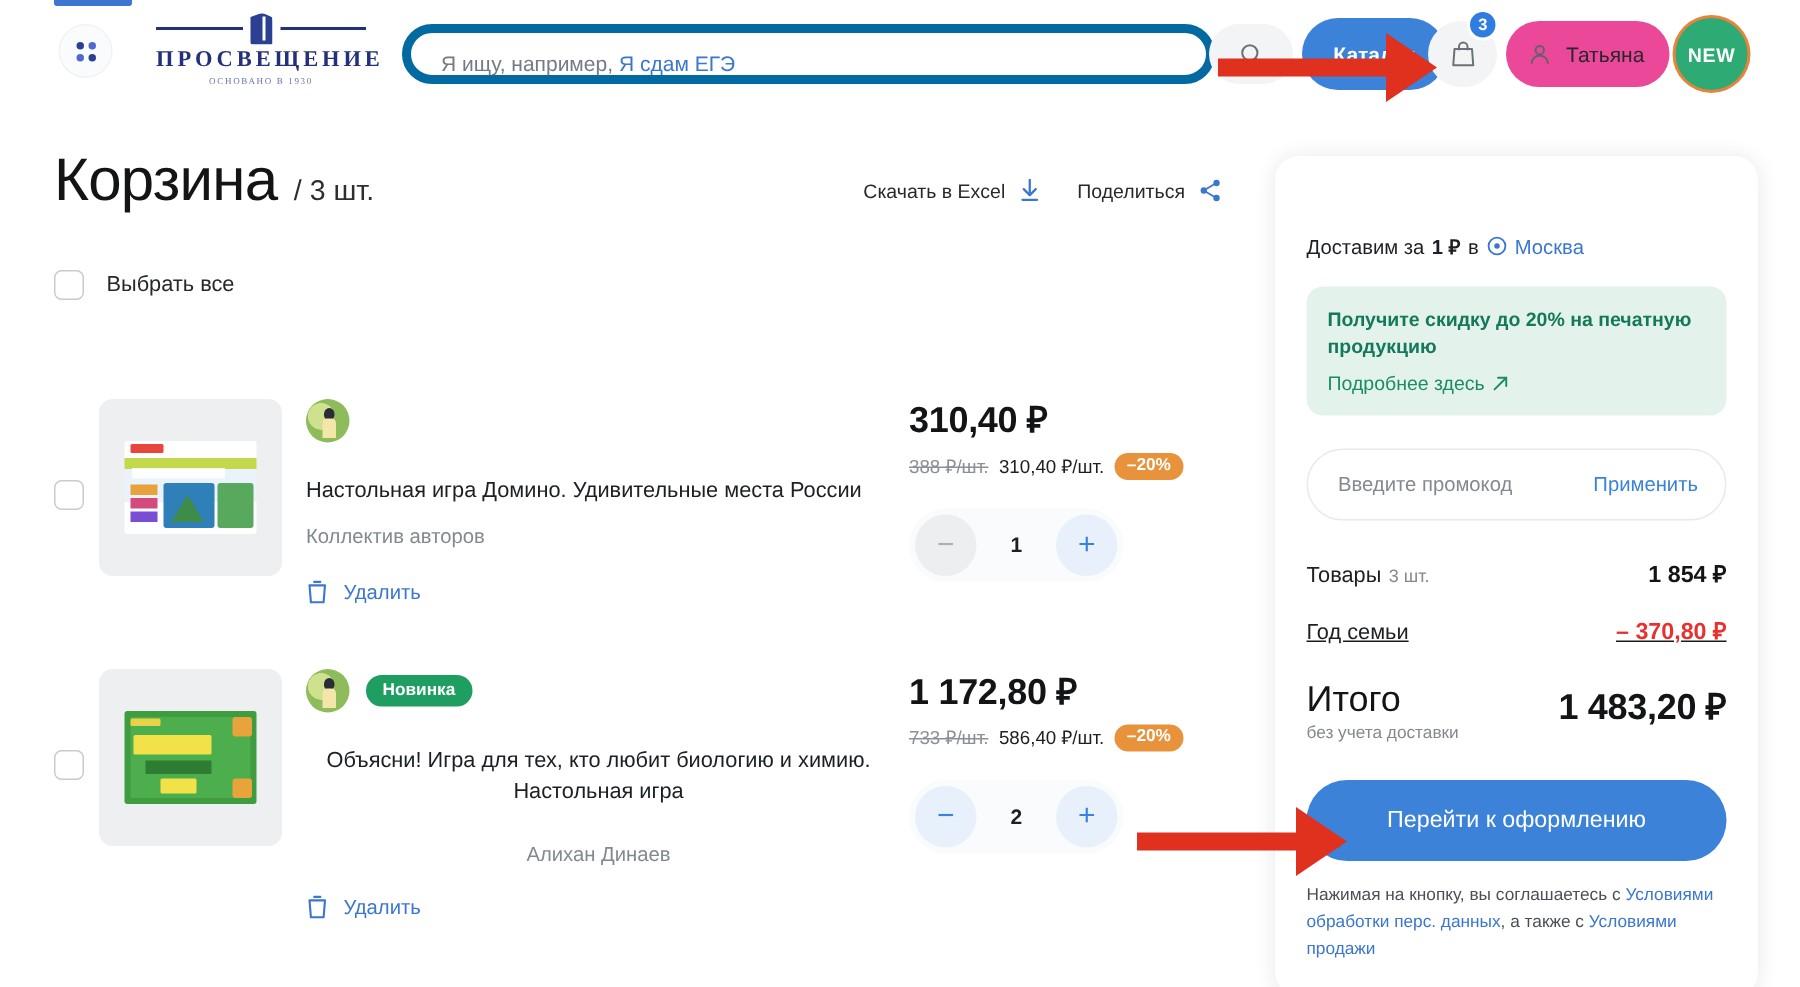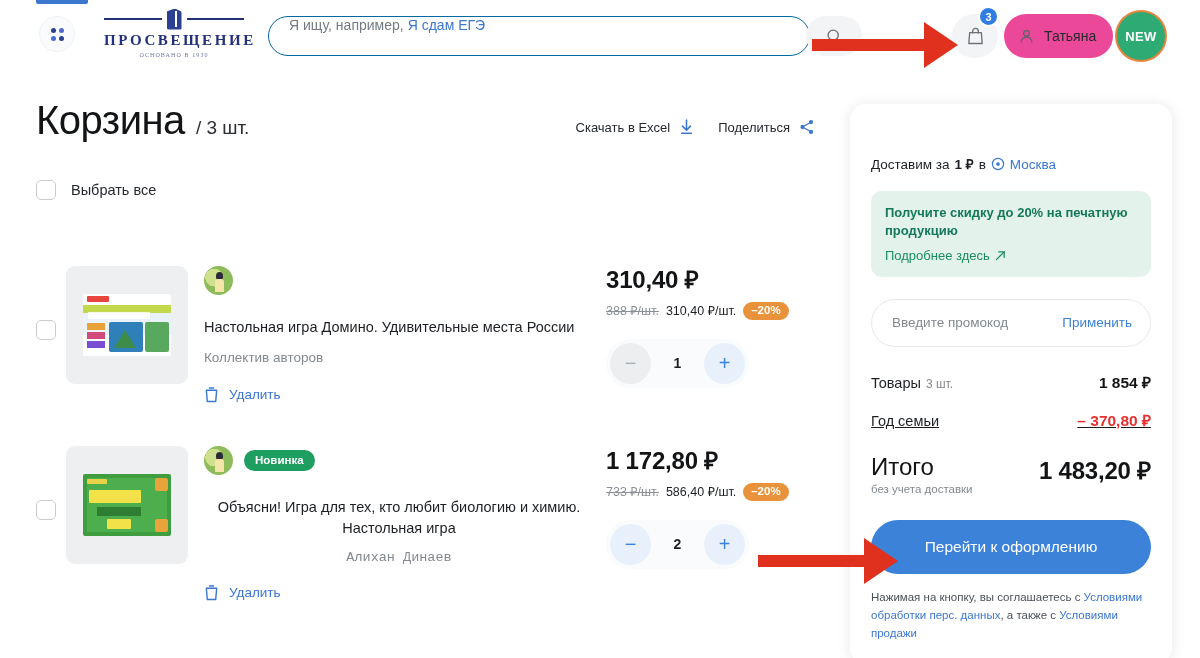--- a/index.html
+++ b/index.html
@@ -51,22 +51,22 @@
     font-family: "Liberation Serif", serif; color: #23307a; margin-top: 2px;
   }
   .logo-sub {
     font-size: 6px; letter-spacing: 1.1px; color: #6d76a8; margin-top: 3px;
     font-family: "Liberation Serif", serif;
   }
 
   .search {
     position: absolute; left: 268px; top: 16px;
     width: 542px; height: 40px;
-    border: 1px solid #0369a1; border-radius: 20px;
-    background: #fff; display: flex; align-items: flex-start; padding: 0 20px;
+    border: 6px solid #0369a1; border-radius: 20px;
+    background: #fff; display: flex; align-items: flex-end; padding: 0 20px;
     font-size: 14px;
   }
   .search .ph { color: #747b85; }
   .search .hl { color: #3b76cf; margin-left: 4px; }
 
   .search-circle {
     position: absolute; left: 806px; top: 16px;
     width: 56px; height: 40px; border-radius: 20px; background: #f3f4f6;
     display: flex; align-items: center; justify-content: center;
   }
@@ -249,20 +249,23 @@
       <span class="hl">Я сдам ЕГЭ</span>
     </div>
 
     <div class="search-circle">
       <svg width="17" height="17" viewBox="0 0 20 20">
         <circle cx="8.5" cy="8.5" r="6" fill="none" stroke="#6b7178" stroke-width="1.6"></circle>
         <line x1="13" y1="13" x2="18" y2="18" stroke="#6b7178" stroke-width="1.6" stroke-linecap="round"></line>
       </svg>
     </div>
 
+    <div class="catalog-btn">
+      <span>Каталог</span>
+    </div>
 
     <div class="cart-btn">
       <svg width="19" height="20" viewBox="0 0 22 24">
         <path d="M4 8 h14 l1 13 H3 Z" fill="none" stroke="#6b7178" stroke-width="1.6" stroke-linejoin="round"></path>
         <path d="M7.6 9 V6.2 a3.4 3.4 0 0 1 6.8 0 V9" fill="none" stroke="#6b7178" stroke-width="1.6"></path>
       </svg>
     </div>
     <div class="cart-badge">3</div>
 
     <div class="user-btn">
@@ -369,21 +372,21 @@
         <div style="position:absolute;right:3px;bottom:4px;width:13px;height:13px;background:#e8a33a;border-radius:2px;"></div>
       </div>
     </div>
 
     <div class="info" style="top:0;text-align:center;">
       <div style="display:flex;align-items:center;gap:11px;height:29px;">
         <span class="avatar-sm"></span>
         <span class="badge-new">Новинка</span>
       </div>
       <div class="prod-title" style="margin-top:22px;">Объясни! Игра для тех, кто любит биологию и химию. Настольная игра</div>
-      <div class="prod-author" style="margin-top:12px;font-family:Liberation Mono, monospace;">Алихан Динаев</div>
+      <div class="prod-author" style="margin-top:24px;">Алихан Динаев</div>
       <div class="del" style="margin-top:19px;">
         <svg width="15" height="17" viewBox="0 0 16 18">
           <path d="M2.5 4.5 h11 l-1 12 h-9 Z" fill="none" stroke="#3b76cf" stroke-width="1.5" stroke-linejoin="round"></path>
           <line x1="5.8" y1="2" x2="10.2" y2="2" stroke="#3b76cf" stroke-width="1.5" stroke-linecap="round"></line>
         </svg>
         <span>Удалить</span>
       </div>
     </div>
 
     <div class="pricebox" style="top:-3px;">

